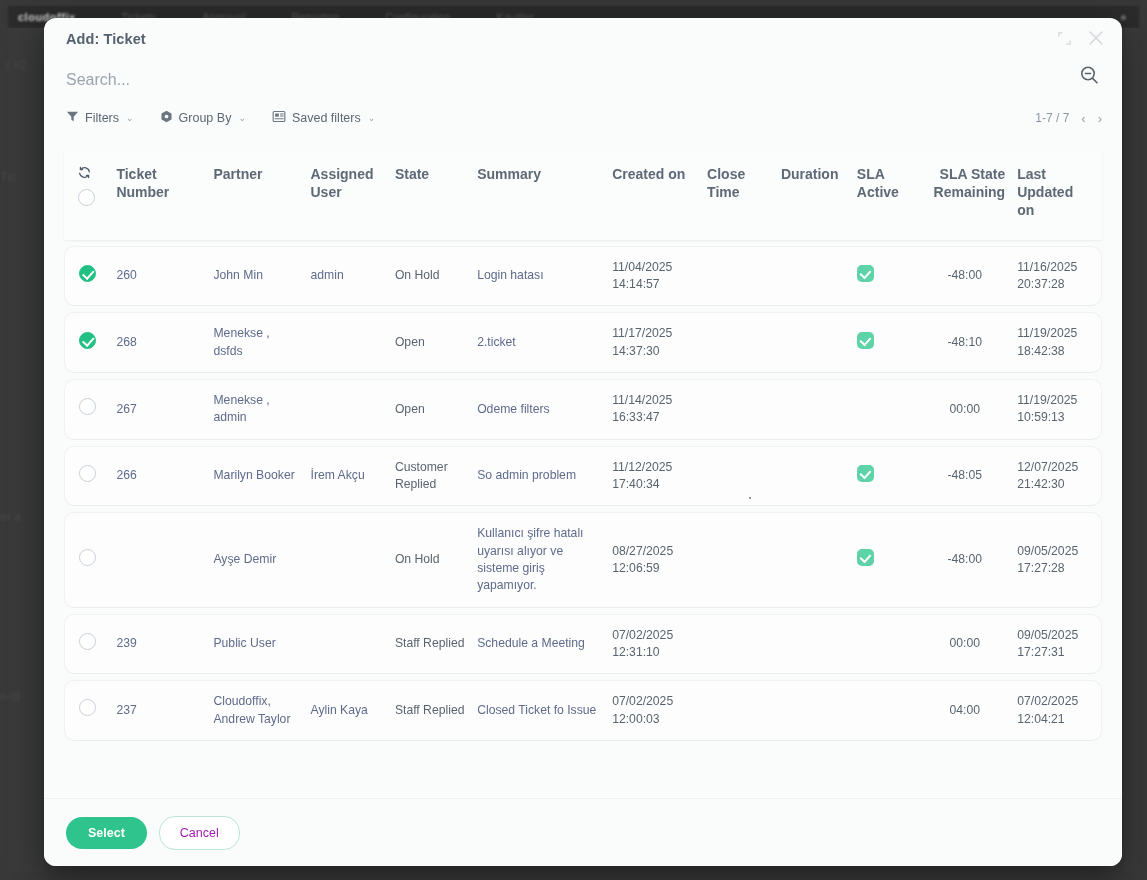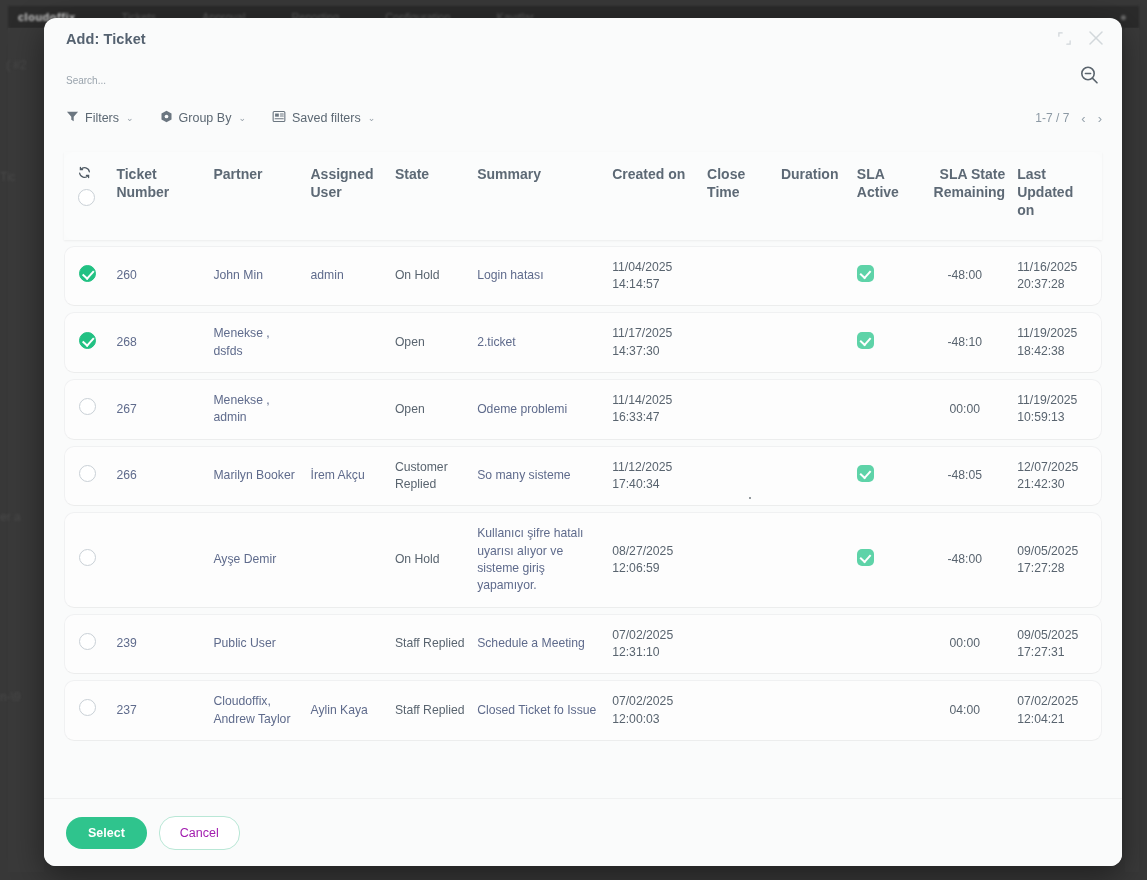--- a/index.html
+++ b/index.html
@@ -102,21 +102,21 @@
     height: 40px;
     flex: 0 0 auto;
     padding: 0 22px;
     display: flex;
     align-items: center;
   }
   #search-input {
     border: none;
     outline: none;
     background: transparent;
-    font-size: 10px;
+    font-size: 16px;
     font-family: "Liberation Sans", sans-serif;
     color: #15803d;
     width: 700px;
     padding: 0;
   }
   #search-input::placeholder { color: #9aa4ad; }
   #search-magnifier {
     position: absolute;
     right: 22px; top: 4px;
   }
@@ -466,35 +466,35 @@
             <td><span class="sla-badge"></span></td>
             <td class="num">-48:10</td>
             <td>11/19/2025 18:42:38</td>
           </tr>
           <tr>
             <td><span class="cb round"></span></td>
             <td><span class="link">267</span></td>
             <td><span class="link">Menekse , admin</span></td>
             <td></td>
             <td>Open</td>
-            <td><span class="link">Odeme problemi</span></td>
+            <td><span class="link">Odeme filters</span></td>
             <td>11/14/2025 16:33:47</td>
             <td></td>
             <td></td>
             <td></td>
             <td class="num">00:00</td>
             <td>11/19/2025 10:59:13</td>
           </tr>
           <tr>
             <td><span class="cb round"></span></td>
             <td><span class="link">266</span></td>
             <td><span class="link">Marilyn Booker</span></td>
             <td><span class="link">İrem Akçu</span></td>
             <td>Customer Replied</td>
-            <td><span class="link">So many sisteme</span></td>
+            <td><span class="link">So admin problem</span></td>
             <td>11/12/2025 17:40:34</td>
             <td></td>
             <td></td>
             <td><span class="sla-badge"></span></td>
             <td class="num">-48:05</td>
             <td>12/07/2025 21:42:30</td>
           </tr>
           <tr>
             <td><span class="cb round"></span></td>
             <td></td>

